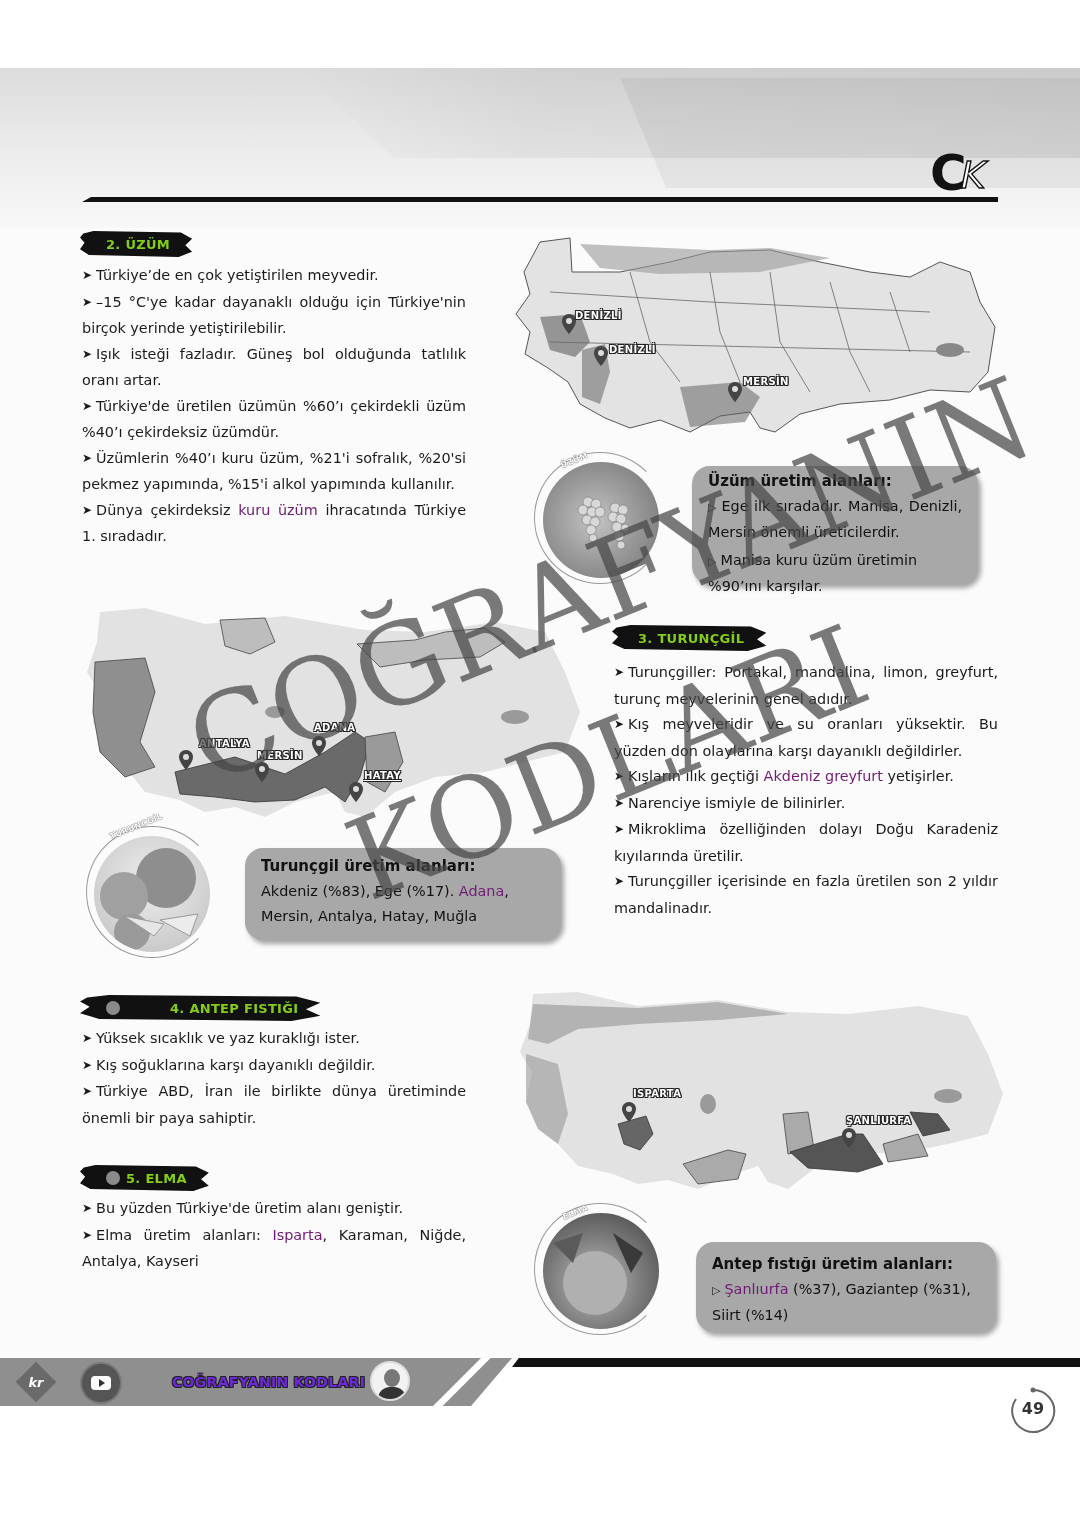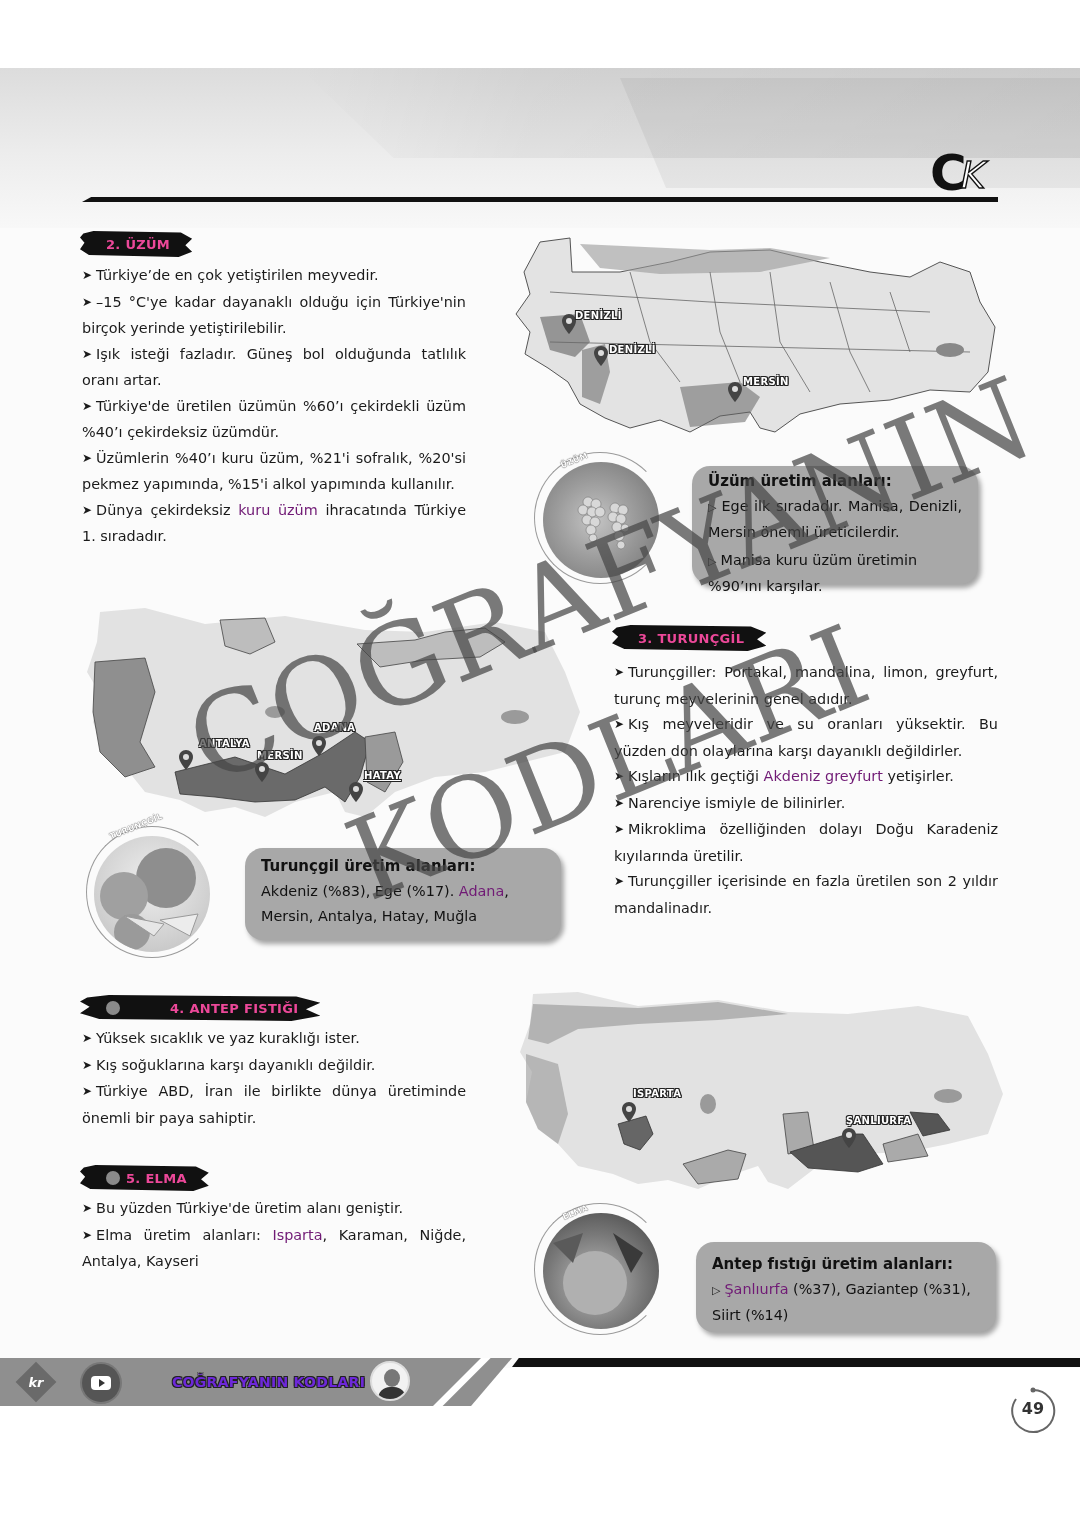--- a/index.html
+++ b/index.html
@@ -15,21 +15,21 @@
     background: rgba(0,0,0,0.05); clip-path: polygon(0 0, 100% 0, 100% 100%, 10% 100%); }
   .page-bg-mid { position: absolute; left: 0; top: 228px; width: 1080px; height: 1140px; background: #fbfbfb; }
 
   .header-rule { position: absolute; left: 82px; top: 197px; width: 916px; height: 5px; background: #111;
     clip-path: polygon(1% 0, 100% 0, 100% 100%, 0 100%); }
   .logo { position: absolute; left: 930px; top: 148px; height: 48px; display: flex; align-items: flex-end; }
   .logo .c { font-family: "DejaVu Sans", sans-serif; font-weight: 900; font-size: 50px; line-height: 46px; color: #111; letter-spacing: -6px; }
   .logo .k { font-family: "DejaVu Sans", sans-serif; font-weight: 400; font-style: italic; font-size: 38px; line-height: 42px;
     color: #fff; -webkit-text-stroke: 1.4px #111; }
 
-  .section-tag { position: absolute; height: 26px; background: #111; color: #ec4899; font-family: "DejaVu Sans", sans-serif;
+  .section-tag { position: absolute; height: 26px; background: #111; color: #84cc16; font-family: "DejaVu Sans", sans-serif;
     font-weight: bold; font-size: 13px; letter-spacing: 0.3px; display: flex; align-items: center; padding: 0 22px 0 26px;
     clip-path: polygon(3% 10%, 12% 0, 90% 6%, 100% 30%, 94% 55%, 100% 80%, 88% 100%, 8% 92%, 0 70%, 4% 45%, 0 25%); }
   .section-tag .dot { width: 14px; height: 14px; border-radius: 50%; background: #8a8a8a; margin-right: 6px; }
 
   .bullets { position: absolute; font-size: 14.4px; line-height: 25.5px; color: #1a1a1a; }
   .bullets p { text-align: justify; }
   .bullets .arrow { font-size: 12px; margin-right: 4px; display: inline-block; transform: translateY(-1px); }
   .hl { color: #701a75; }
 
   .map { position: absolute; }

